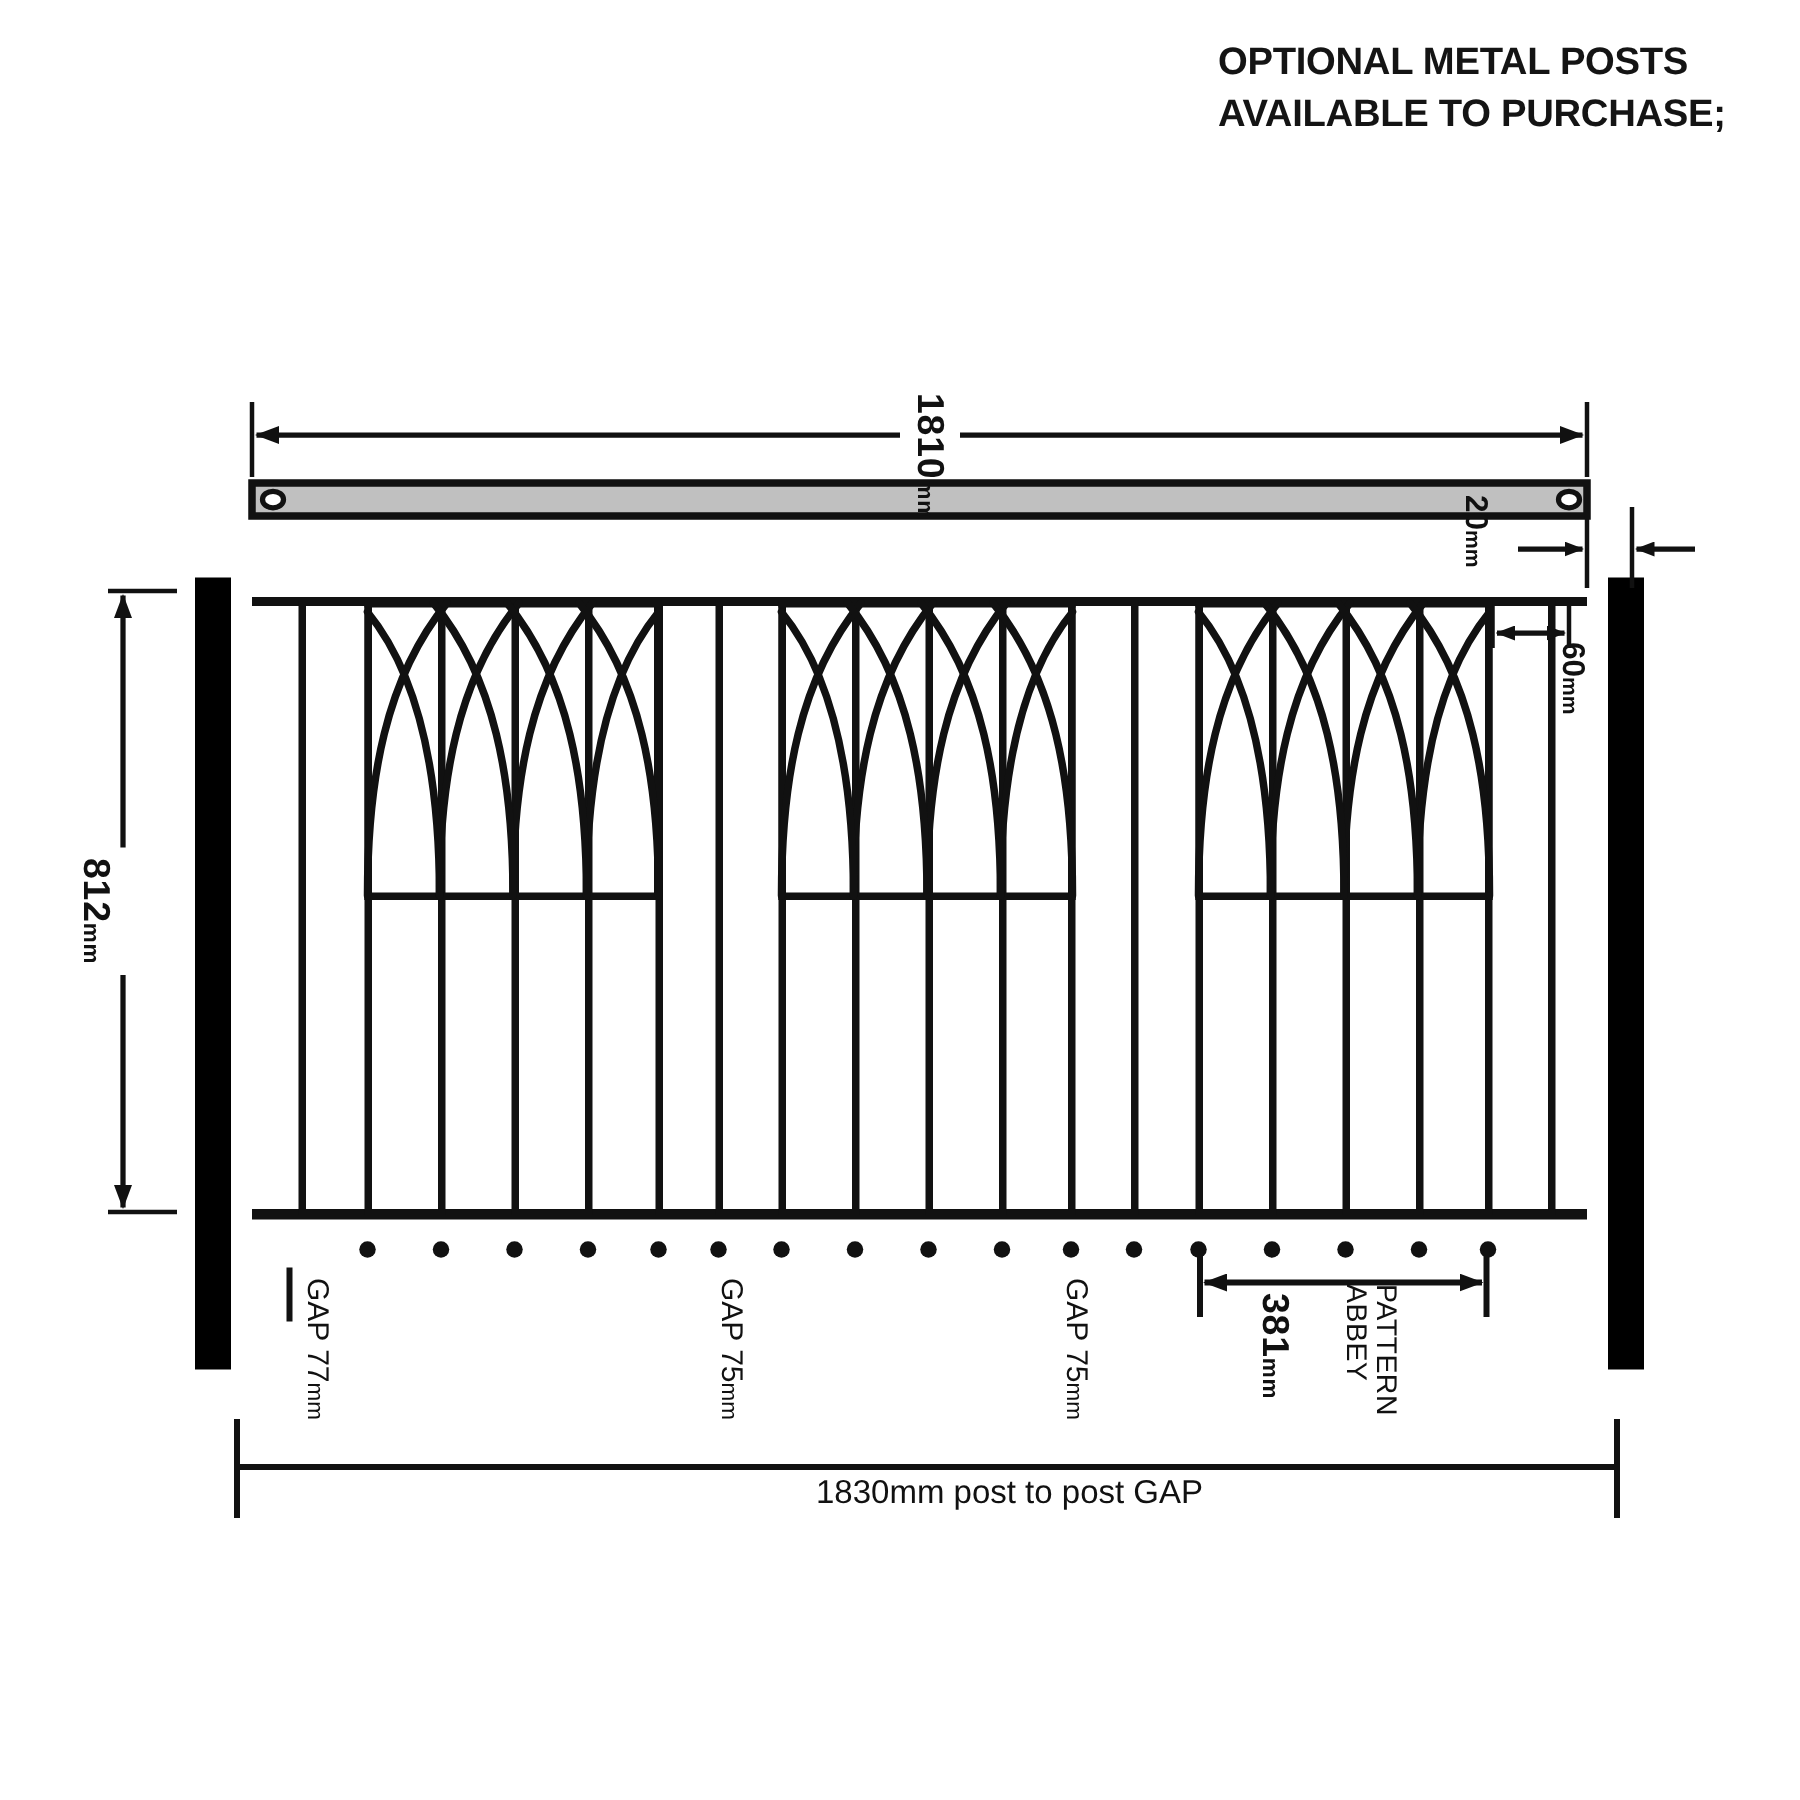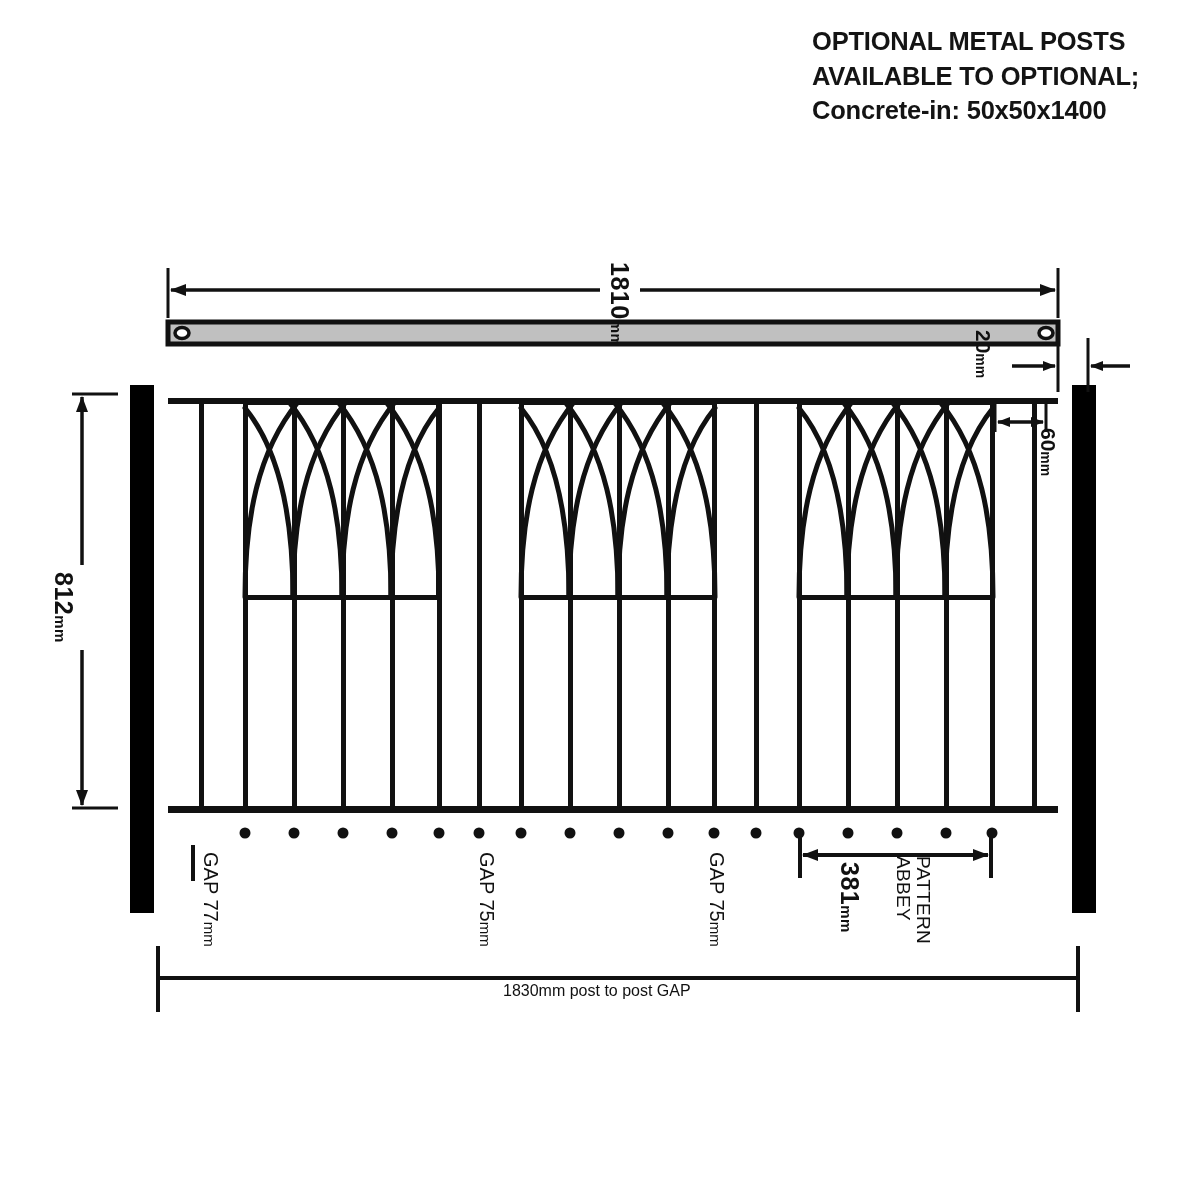--- a/index.html
+++ b/index.html
@@ -37,23 +37,24 @@
   .vert{transform:rotate(90deg);}
   .bignum{font-size:25px;font-weight:bold;letter-spacing:0.5px;}
   .bignum .mm{font-size:15px;font-weight:bold;}
   .gaplbl{font-size:20px;}
   .gaplbl .mm{font-size:15px;}
   .smalldim{font-size:21px;font-weight:bold;}
   .smalldim .mm{font-size:14px;font-weight:bold;}
   .abbey{font-size:19px;letter-spacing:0.3px;line-height:21px;}
   .caption{
     position:absolute;
-    font-size:16px;
+    font-size:22px;
     color:#111;
     white-space:nowrap;
+    margin-left:41px;
   }
 </style>
 </head>
 <body>
 
 <div id="stage">
 
   <svg id="drawing" viewBox="0 0 1200 1200">
     <defs>
       <marker id="arrHead" markerWidth="16" markerHeight="12" refX="15" refY="6" orient="auto" markerUnits="userSpaceOnUse">
@@ -194,22 +195,21 @@
 
     <g>
       <line x1="158" y1="946" x2="158" y2="1012" stroke="#111" stroke-width="4"></line>
       <line x1="1078" y1="946" x2="1078" y2="1012" stroke="#111" stroke-width="4"></line>
       <line x1="158" y1="978" x2="1078" y2="978" stroke="#111" stroke-width="4"></line>
     </g>
   </svg>
 
   <div class="notes">
     <div>OPTIONAL METAL POSTS</div>
-    <div>AVAILABLE TO OPTIONAL;</div>
-    <div>Concrete-in: 50x50x1400</div>
+    <div>AVAILABLE TO PURCHASE;</div>
   </div>
 
   <div class="lbl bignum vert" style="left:634px;top:262px;">
     <span>1810</span><span class="mm">mm</span>
   </div>
 
   <div class="lbl bignum vert" style="left:78px;top:572px;">
     <span>812</span><span class="mm">mm</span>
   </div>
 

